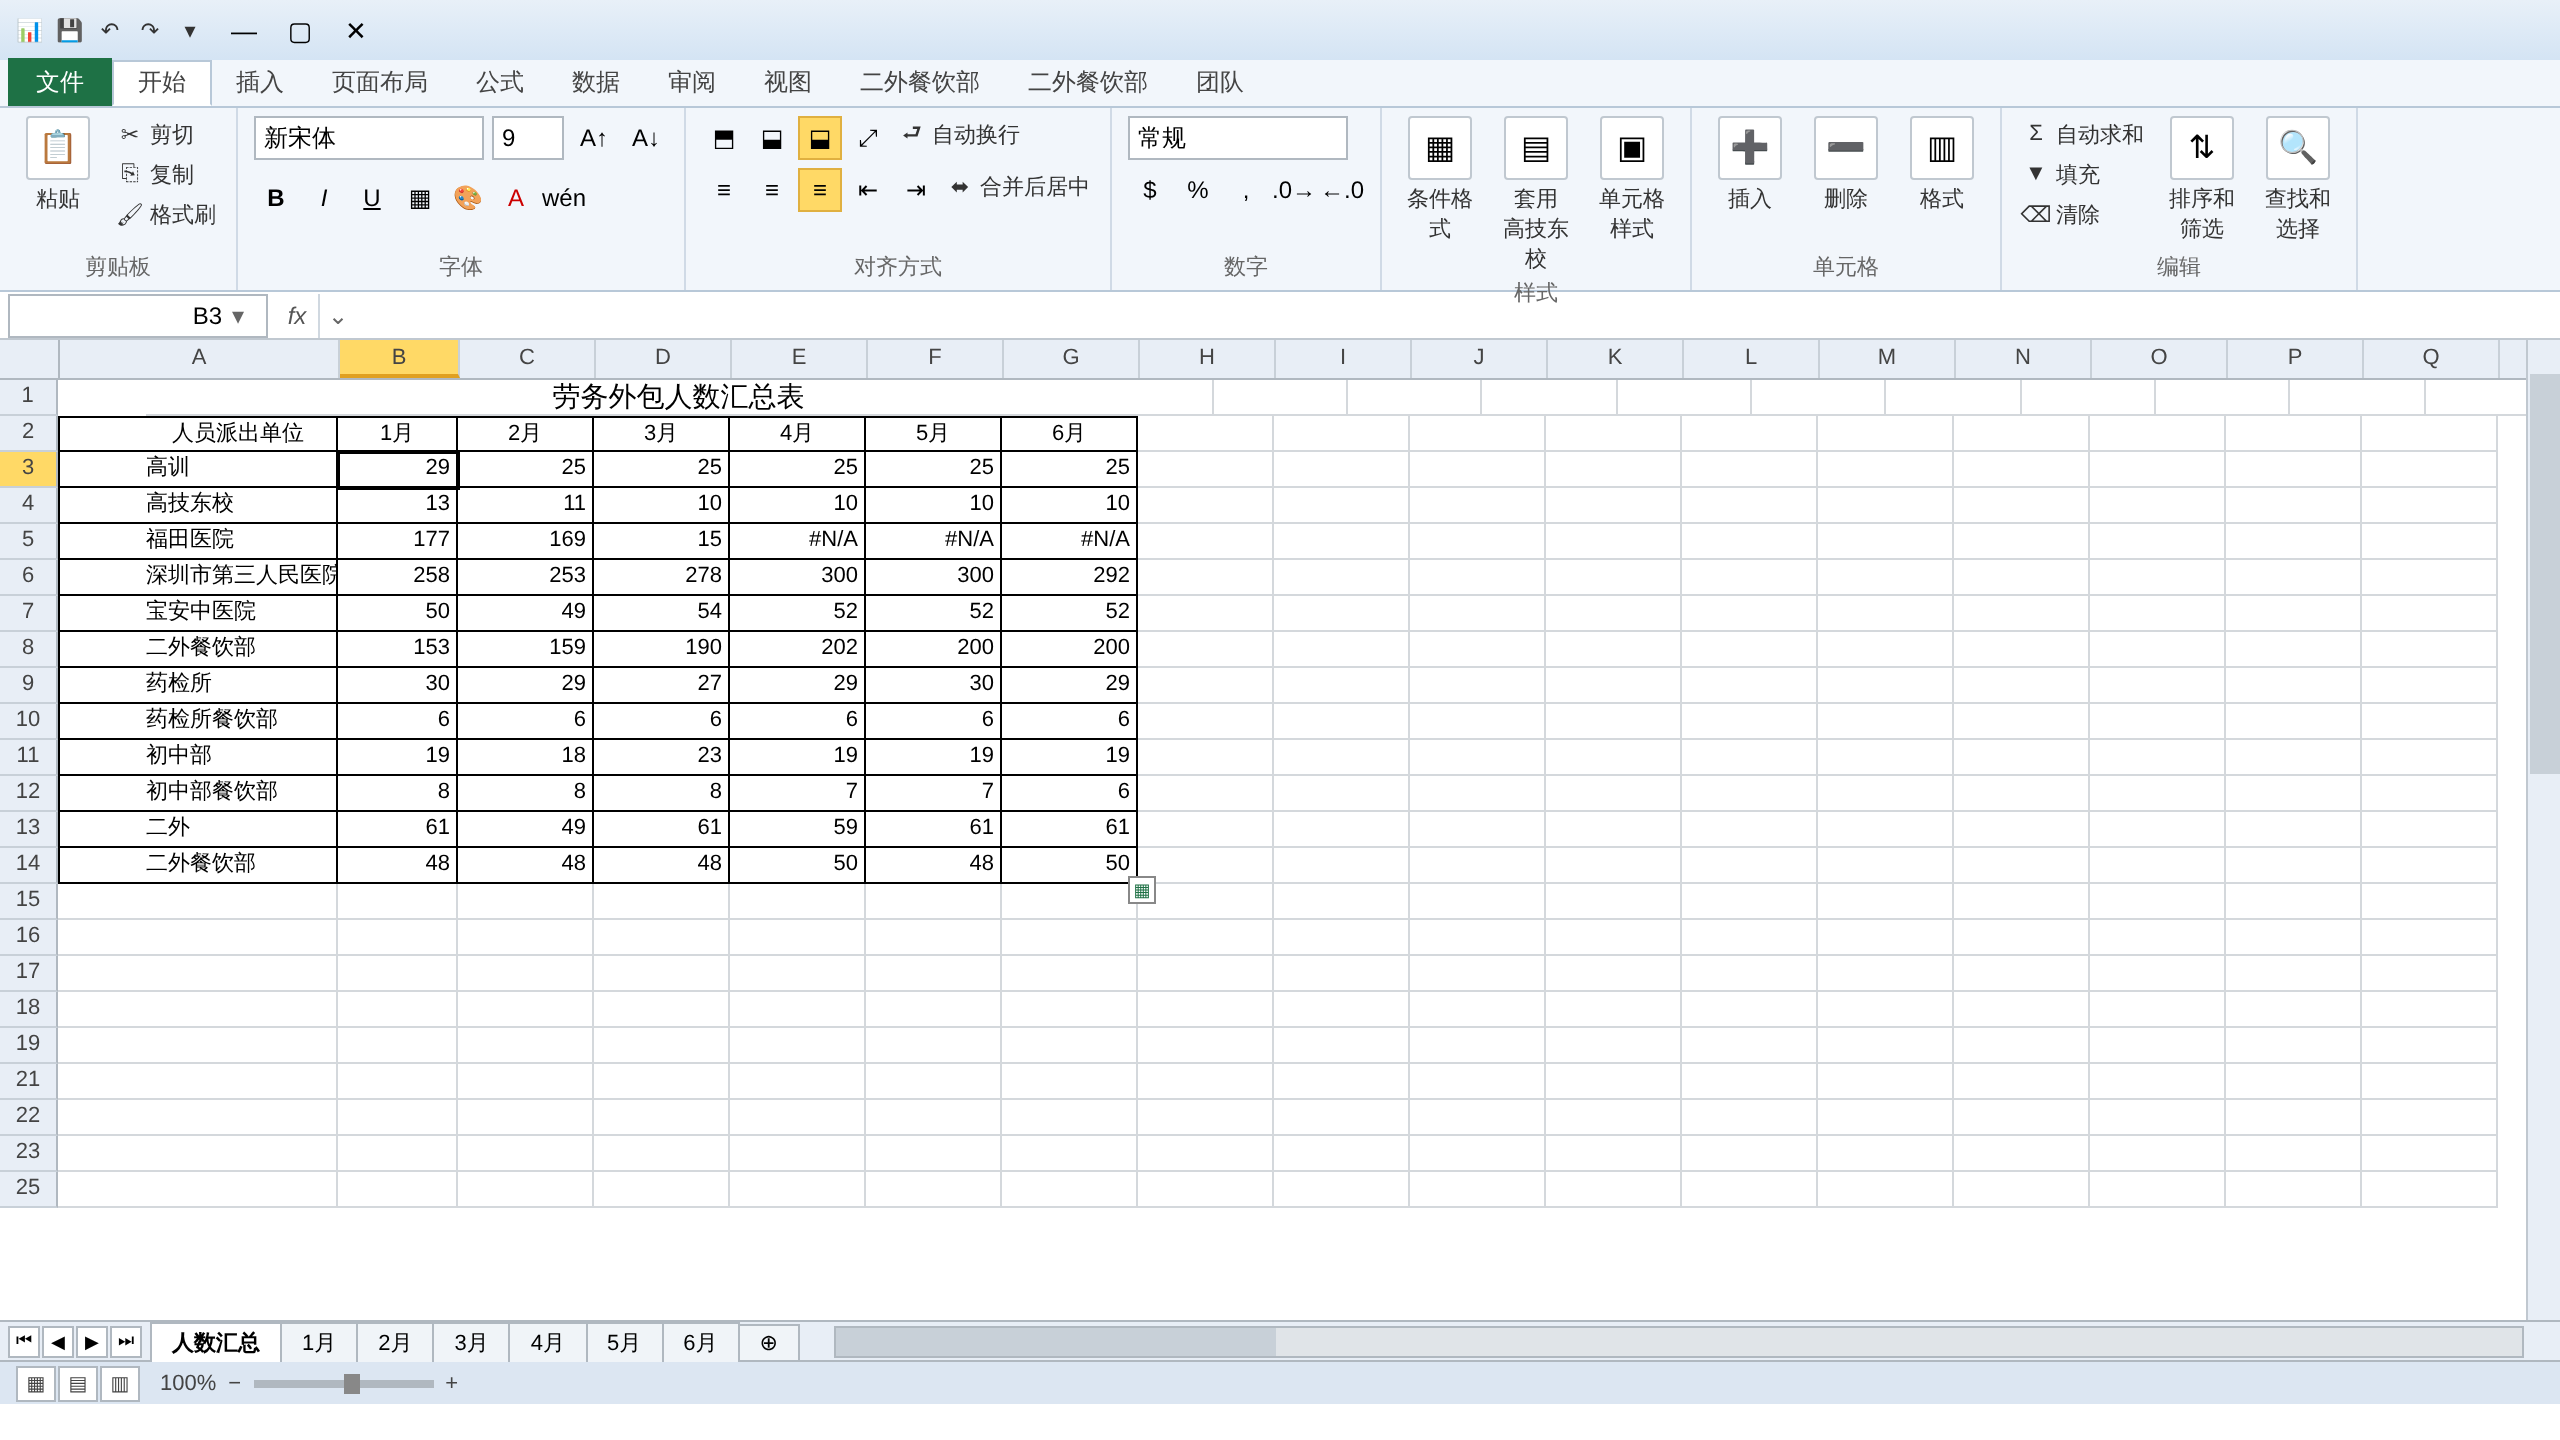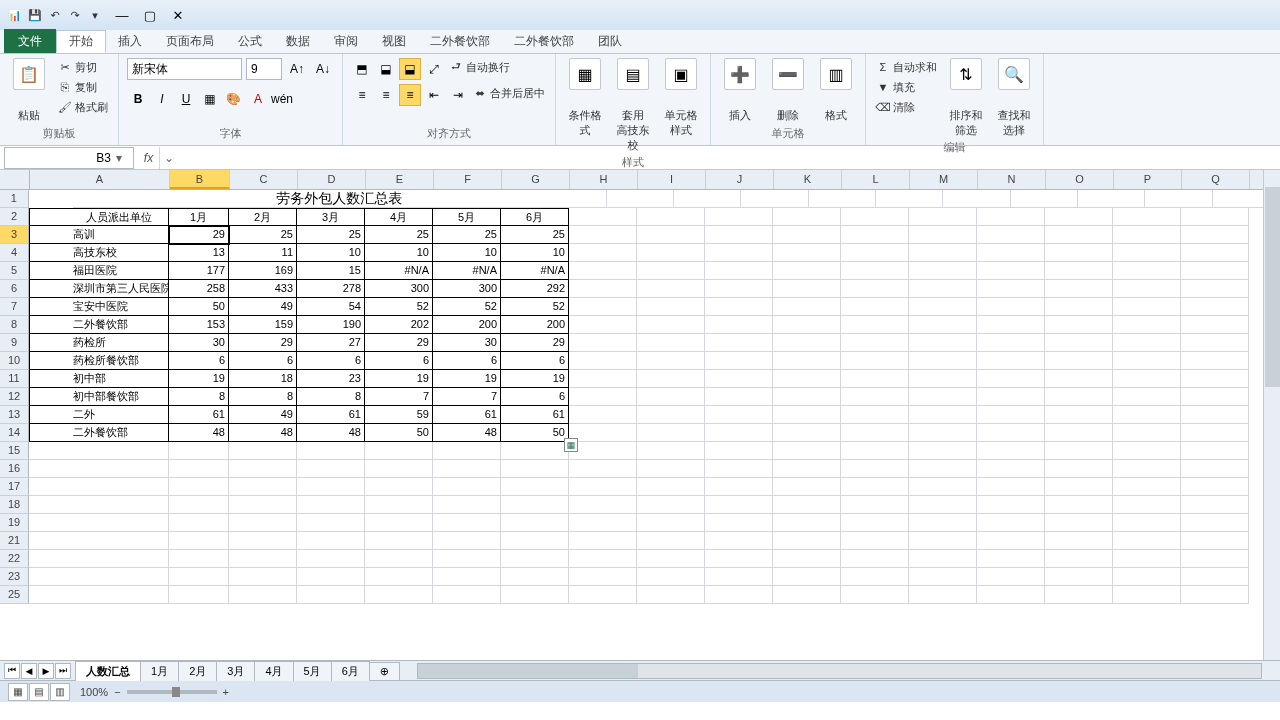--- a/index.html
+++ b/index.html
@@ -19,21 +19,21 @@
 .rtab { padding:4px 12px; font-size:12px; color:#444; cursor:pointer; height:23px; display:flex; align-items:center; }
 .rtab.active { background:#fff; border:1px solid #b8c8d8; border-bottom:1px solid #fff; margin-bottom:-1px; }
 
 
 .ribbon { height:92px; background:#f2f6fb; border-bottom:1px solid #b8c8d8; display:flex; }
 .rgroup { border-right:1px solid #d0dae6; padding:4px 8px; display:flex; flex-direction:column; justify-content:space-between; }
 .rgroup-name { font-size:11px; color:#666; text-align:center; margin-top:2px; }
 .rgroup-body { display:flex; gap:6px; align-items:flex-start; flex:1; }
 .big-btn { display:flex; flex-direction:column; align-items:center; gap:2px; width:42px; }
 .big-btn .icon { width:32px; height:32px; background:#fff; border:1px solid #c0c8d0; border-radius:2px; display:flex; align-items:center; justify-content:center; font-size:16px; }
-.big-btn span { font-size:11px; color:#333; text-align:center;margin-top:16px; }
+.big-btn span { font-size:11px; color:#333; text-align:center; }
 .small-btns { display:flex; flex-direction:column; gap:2px; }
 .small-btn { display:flex; align-items:center; gap:3px; font-size:11px; color:#333; height:18px; padding:0 2px; }
 .small-icon { width:14px; height:14px; display:inline-flex; align-items:center; justify-content:center; font-size:11px; }
 .font-row { display:flex; gap:4px; align-items:center; margin-bottom:4px; }
 .font-select { width:115px; height:22px; border:1px solid #b0b8c0; background:#fff; font-size:12px; padding:0 4px; }
 .size-select { width:36px; height:22px; border:1px solid #b0b8c0; background:#fff; font-size:12px; padding:0 4px; }
 .btn-row { display:flex; gap:2px; }
 .tool-btn { width:22px; height:22px; display:flex; align-items:center; justify-content:center; border:1px solid transparent; font-size:12px; }
 .tool-btn.hl { background:#ffd966; border-color:#e0b040; }
 .num-select { width:110px; height:22px; border:1px solid #b0b8c0; background:#fff; font-size:12px; padding:0 4px; }
@@ -198,20 +198,33 @@
         <span class="tool-btn">⇥</span>
         <div class="small-btn">
             <span class="small-icon">⬌</span>
             <span>合并后居中</span>
           </div>
       </div>
     </div>
     <div class="rgroup-name">对齐方式</div>
   </div>
 
+  <div class="rgroup">
+    <div class="rgroup-body" style="flex-direction:column;gap:4px">
+      <input class="num-select" value="常规" style="">
+      <div class="btn-row">
+        <span class="tool-btn">$</span>
+        <span class="tool-btn">%</span>
+        <span class="tool-btn">,</span>
+        <span class="tool-btn">.0→</span>
+        <span class="tool-btn">←.0</span>
+      </div>
+    </div>
+    <div class="rgroup-name">数字</div>
+  </div>
 
   <div class="rgroup">
     <div class="rgroup-body">
       <div class="big-btn">
           <div class="icon">▦</div>
           <span>条件格式</span>
         </div>
       <div class="big-btn">
           <div class="icon">▤</div>
           <span style="white-space:pre-line">套用
@@ -396,21 +409,21 @@
         <div class="cell" style="width: 68px;"></div>
         <div class="cell" style="width: 68px;"></div>
         <div class="cell" style="width: 68px;"></div>
         <div class="cell" style="width: 68px;"></div>
         <div class="cell" style="width: 68px;"></div>
       </div>
       <div class="row">
         <div class="rh">6</div>
         <div class="cell tbl tbl-left" style="width: 140px;">深圳市第三人民医院</div>
         <div class="cell tbl r" style="width: 60px;">258</div>
-        <div class="cell tbl r" style="width: 68px;">433</div>
+        <div class="cell tbl r" style="width: 68px;">253</div>
         <div class="cell tbl r" style="width: 68px;">278</div>
         <div class="cell tbl r" style="width: 68px;">300</div>
         <div class="cell tbl r" style="width: 68px;">300</div>
         <div class="cell tbl r" style="width: 68px;">292</div>
         <div class="cell" style="width: 68px;"></div>
         <div class="cell" style="width: 68px;"></div>
         <div class="cell" style="width: 68px;"></div>
         <div class="cell" style="width: 68px;"></div>
         <div class="cell" style="width: 68px;"></div>
         <div class="cell" style="width: 68px;"></div>

